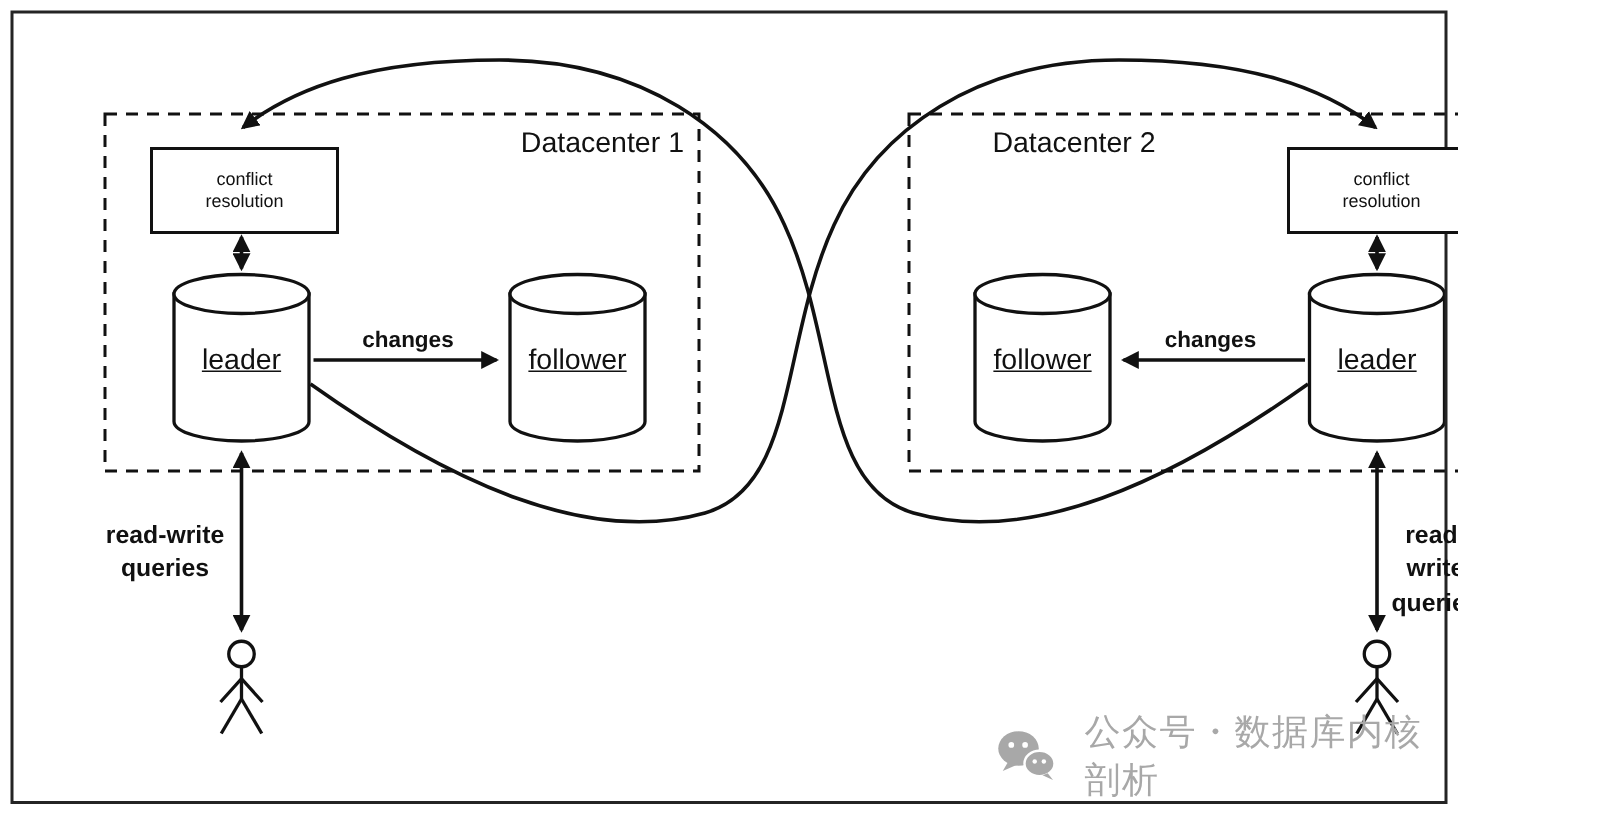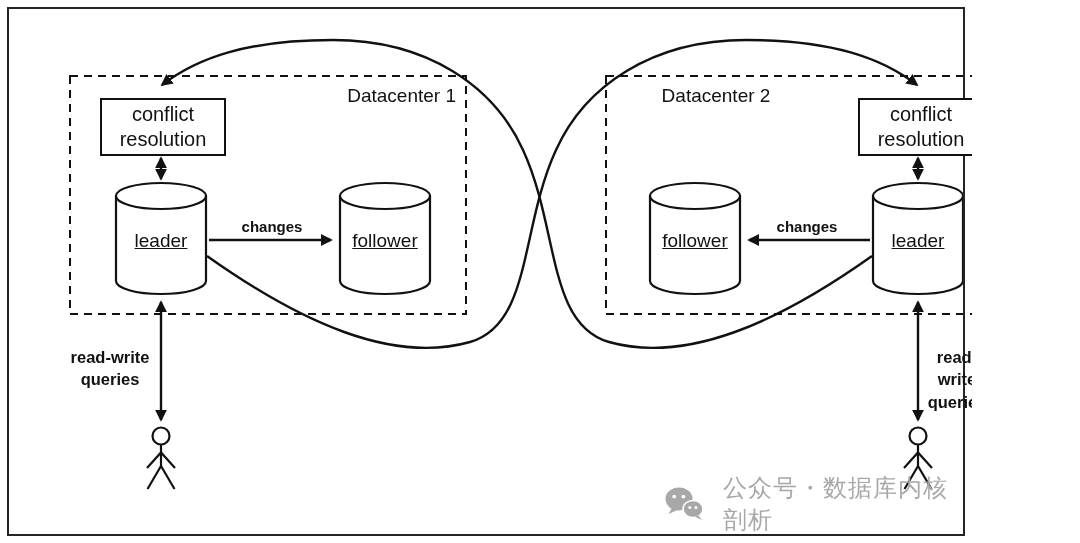--- a/index.html
+++ b/index.html
@@ -9,21 +9,21 @@
   }
   .frame { position:absolute; inset:7px; border:2px solid #242424; pointer-events:none; }
   svg.layer { position:absolute; left:0; top:0; width:1080px; height:543px; }
   .label { position:absolute; }
   .dc-title { font-size:19px; }
   .dc-title.right { left:298px; top:85px; width:158px; text-align:right; }
   .dc-title.left  { left:597px; top:85px; width:200px; text-align:center;margin-left:19px; }
   .cr-box {
     position:absolute; width:122px; height:54px; border:2px solid #111; background:#fff;
     display:flex; align-items:center; justify-content:center;
-    text-align:center; font-size:20px; line-height:1.25; white-space:pre-line;
+    text-align:center; font-size:12px; line-height:1.25; white-space:pre-line;
   }
   .cyl-label { font-size:19px; transform:translate(-50%,-50%); white-space:nowrap;text-decoration:underline; }
   .changes-label { font-size:15px; transform:translateX(-50%); white-space:nowrap;font-weight:bold; }
   .queries-label {
     font-weight:bold; font-size:16.5px; line-height:1.35; text-align:center;
     white-space:pre-line; transform:translateX(-50%);
   }
   .watermark {
     position:absolute; left:664px; top:472px; display:flex; align-items:center; gap:19px;
     color:#a8a8a8; font-size:24px; letter-spacing:1px;

